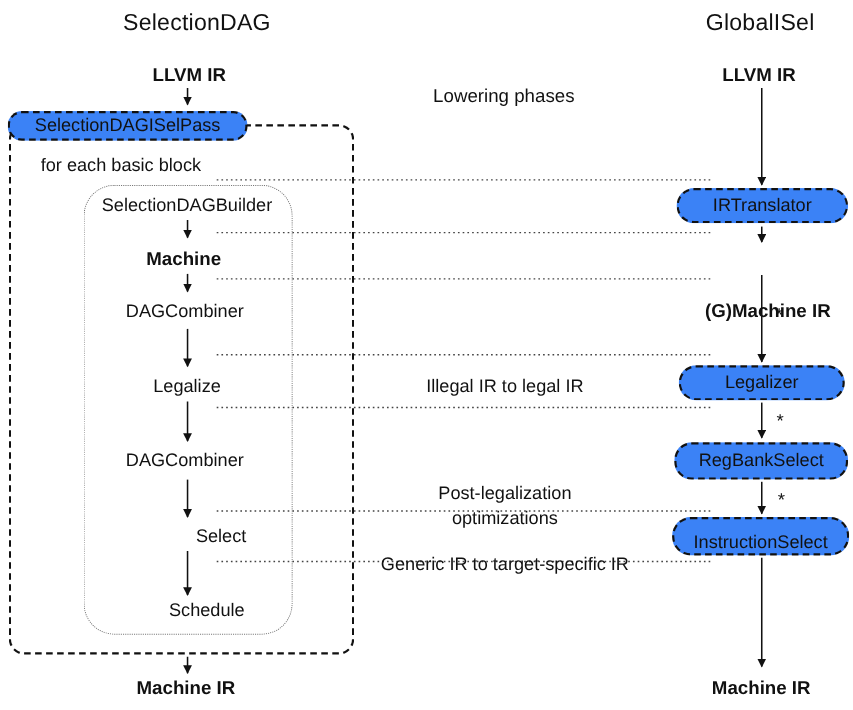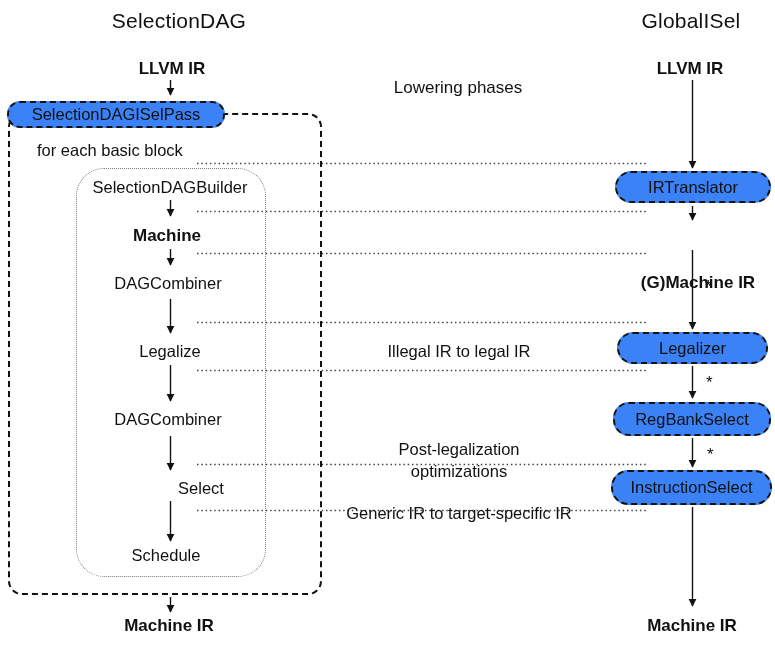--- a/index.html
+++ b/index.html
@@ -107,21 +107,21 @@
   <div class="abs node" style="left:37px; top:141px;">for each basic block</div>
 
   <div class="inner-box"></div>
 
   <div class="abs cx node" style="left:170px; top:178px;">SelectionDAGBuilder</div>
   <div class="abs cx bold" style="left:167px; top:226px;">Machine</div>
   <div class="abs cx node" style="left:168px; top:274px;">DAGCombiner</div>
   <div class="abs cx node" style="left:170px; top:342px;">Legalize</div>
   <div class="abs cx node" style="left:168px; top:410px;">DAGCombiner</div>
   <div class="abs cx node" style="left:171px; top:479px;margin-left:30px;">Select</div>
-  <div class="abs cx node" style="left:166px; top:546px;">Schedule</div>
+  <div class="abs cx node" style="left:188px; top:546px;">Schedule</div>
 
   <div class="abs cx bold" style="left:169px; top:616px;">Machine IR</div>
 
   <div class="abs cx mid" style="left:458px; top:78px; font-size:17px;">Lowering phases</div>
 
 
 
   <div class="abs cx mid" style="left:459px; top:342px;">Illegal IR to legal IR</div>
 
   <div class="abs cx mid wrap" style="left:459px; top:402px; width:170px;margin-top:37px;">Post-legalization optimizations</div>
@@ -145,19 +145,19 @@
   </div>
 
   <div class="abs ast" style="left:706px; top:374px;">*</div>
 
   <div class="box rbox" style="left:613px; top:402px; width:158px; height:34px;">
     <span>RegBankSelect</span>
   </div>
 
   <div class="abs ast" style="left:707px; top:446px;">*</div>
 
-  <div class="box rbox" style="left:611px; top:470px; width:161px; height:35px; border-radius:17px;">
+  <div class="box rbox" style="left:611px; top:470px; width:161px; height:35px; border-radius:17px;align-items:flex-end;">
     <span>InstructionSelect</span>
   </div>
 
   <div class="abs cx bold" style="left:692px; top:616px;">Machine IR</div>
 
 </div>
 
 </body></html>

